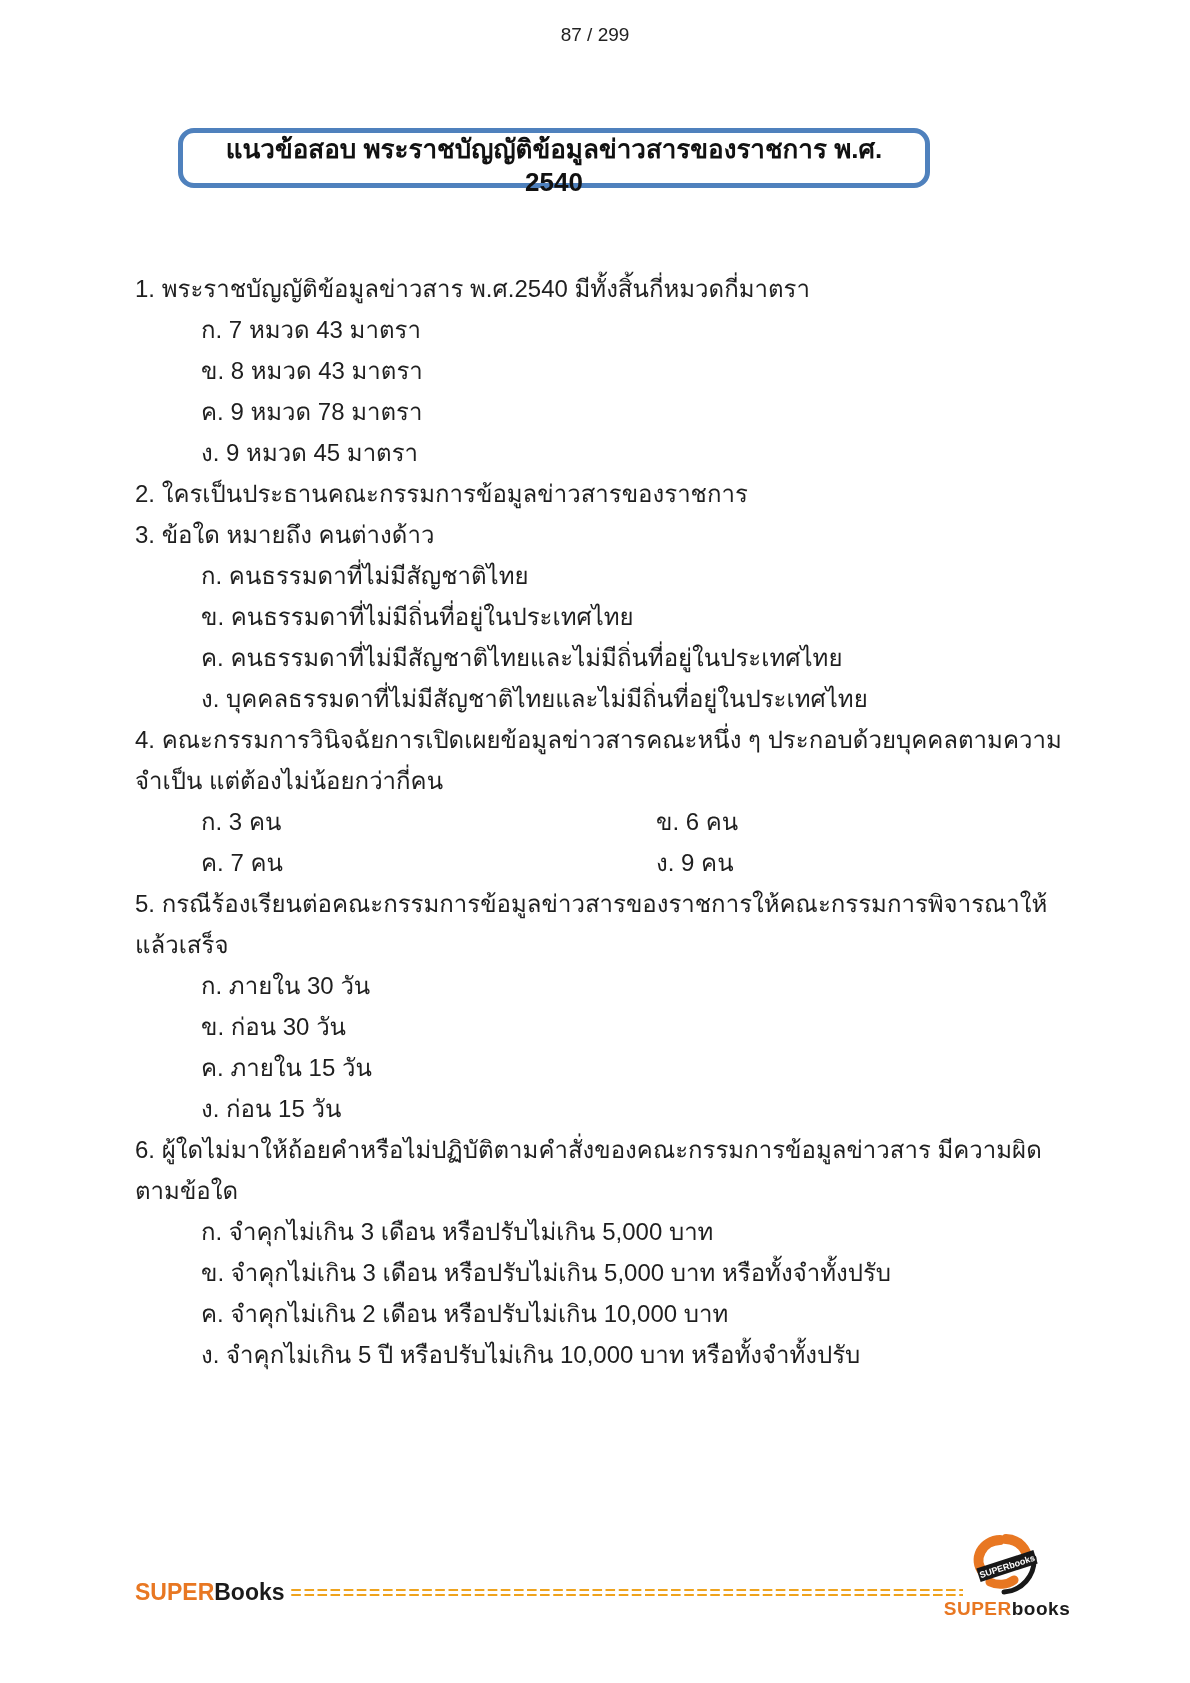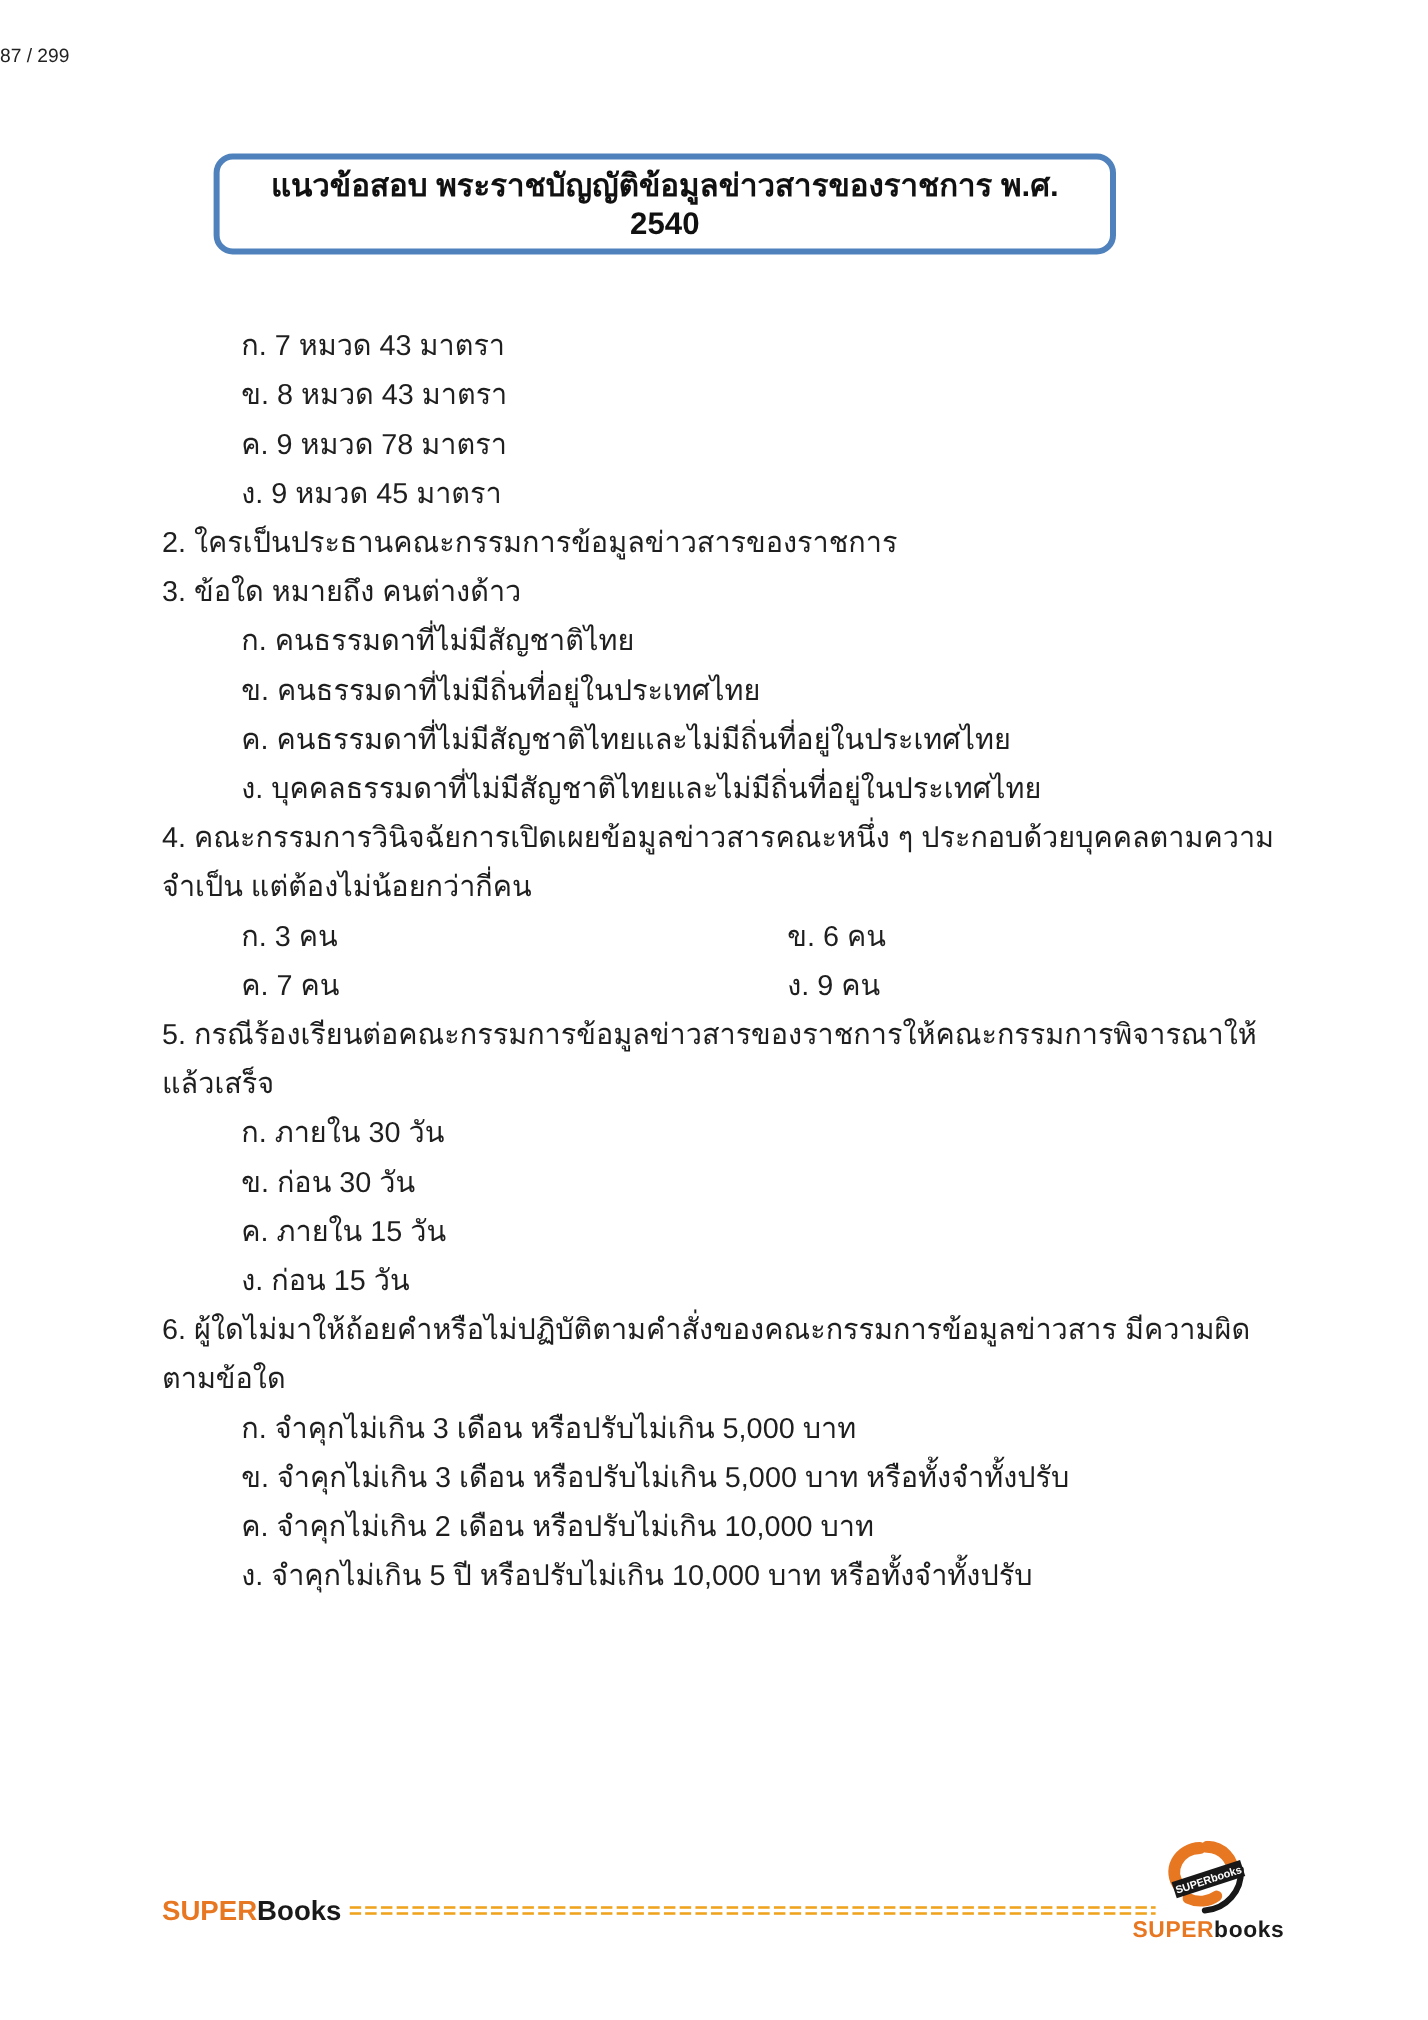--- a/index.html
+++ b/index.html
@@ -11,32 +11,32 @@
   }
   .page {
     position: relative;
     width: 1190px; height: 1683px;
     background: #fff;
     overflow: hidden;
   }
   .page-number {
     position: absolute;
     top: 24px; left: 0; right: 0;
-    font-size: 16px;
+    text-align: center;
+    font-size: 19px;
     color: #222;
-    margin-top: 15px;
   }
   .title-box {
     position: absolute;
     top: 128px; left: 178px;
-    width: 752px; height: 84px;
+    width: 752px; height: 60px;
     border: 5px solid #4f81bd;
     border-radius: 16px;
     background: #ffffff;
-    display: flex; align-items: center; justify-content: center;
+    display: flex; justify-content: center;
     padding: 0 20px;
   }
   .title-box h1 {
     font-size: 26px;
     font-weight: bold;
     color: #111;
     text-align: center;
     line-height: 1.25;
   }
   .content {
@@ -107,20 +107,21 @@
 <div class="page">
 
   <div class="page-number">87 / 299</div>
 
   <div class="title-box">
     <h1>แนวข้อสอบ พระราชบัญญัติข้อมูลข่าวสารของราชการ พ.ศ. 2540</h1>
   </div>
 
   <div class="content" id="questions">
   <div class="question">
+    <div class="q-text">1. พระราชบัญญัติข้อมูลข่าวสาร พ.ศ.2540 มีทั้งสิ้นกี่หมวดกี่มาตรา</div>
     <div class="options">
           <div class="option">ก. 7 หมวด 43 มาตรา</div>
           <div class="option">ข. 8 หมวด 43 มาตรา</div>
           <div class="option">ค. 9 หมวด 78 มาตรา</div>
           <div class="option">ง. 9 หมวด 45 มาตรา</div>
         </div>
   </div>
 
   <div class="question">
     <div class="q-text">2. ใครเป็นประธานคณะกรรมการข้อมูลข่าวสารของราชการ</div>

